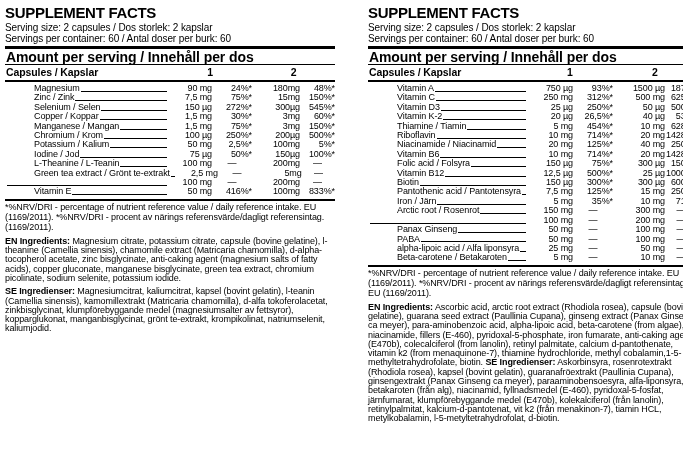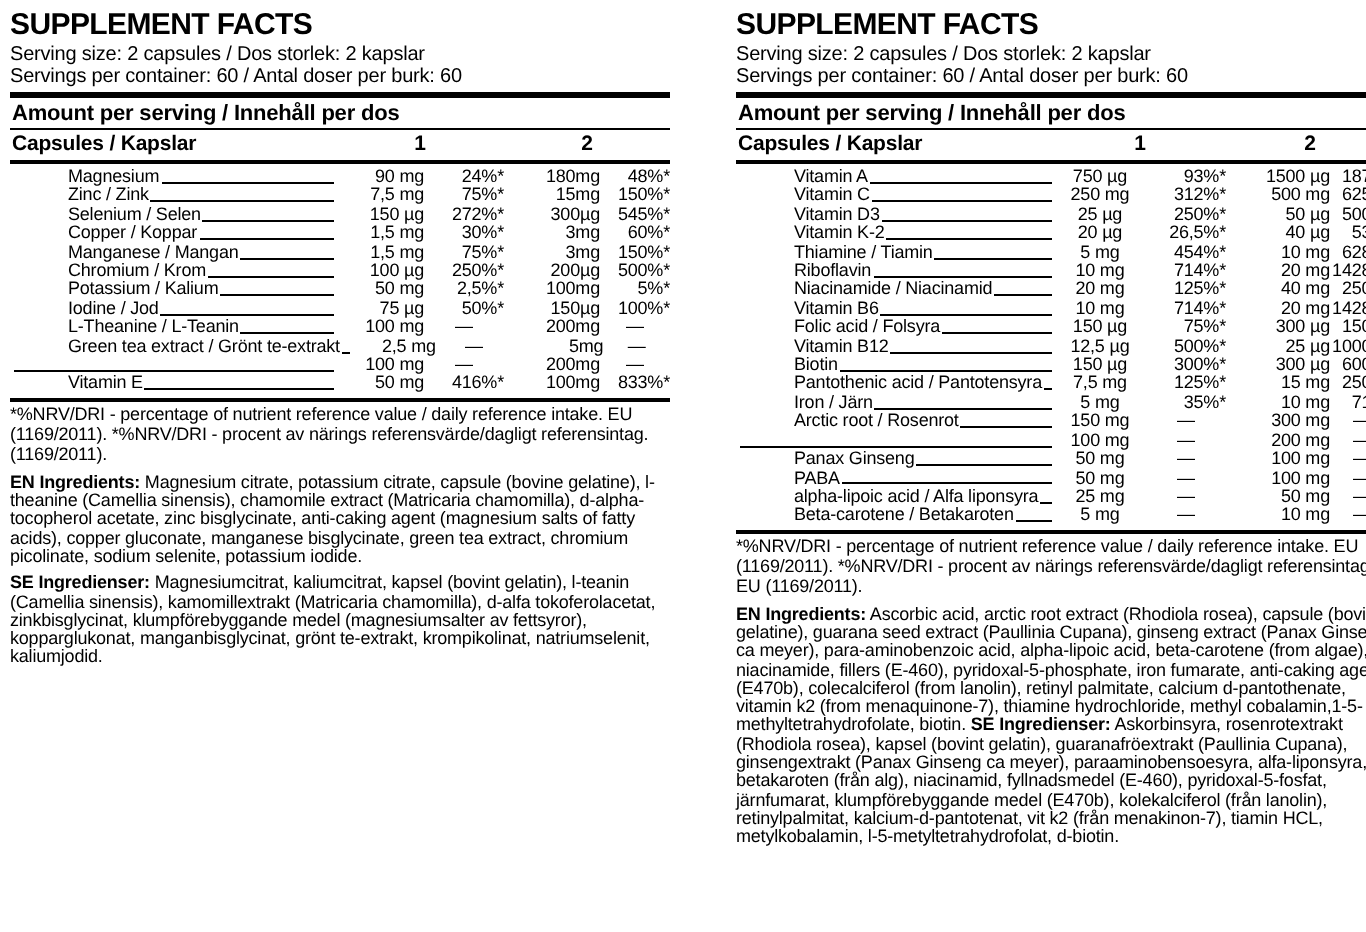--- a/index.html
+++ b/index.html
@@ -27,21 +27,21 @@
     margin:1px 0 2px 0;
   }
   .serv{
     font-size:10px;
     line-height:10.5px;
   }
   .rule{background:#000;}
   .rule.thick{height:2.5px;margin:2px 0;}
   .rule.thin{height:1px;margin:1px 0;}
   .amount-head{
-    font-size:11px;
+    font-size:14px;
     font-weight:bold;
     line-height:12px;
     padding-left:1px;
   }
   .cols-head{
     display:flex;
     font-size:10.5px;
     font-weight:bold;
     line-height:12px;
     padding-left:1px;
@@ -64,21 +64,21 @@
     flex:1;
     border-bottom:1px solid #000;
     margin:0 1px 1.5px 1px;
     min-width:4px;
   }
   .c{white-space:nowrap;text-align:right;}
   .panel-l .amt1{width:44px;}
   .panel-l .pct1{width:40px;}
   .panel-l .amt2{width:48px;}
   .panel-l .pct2{width:35px;}
-  .panel-r .amt1{width:46px;text-align:center;}
+  .panel-r .amt1{width:46px;}
   .panel-r .pct1{width:40px;}
   .panel-r .amt2{width:52px;}
   .panel-r .pct2{width:32px;}
   .c.dash{text-align:center;}
   .foot{
     font-size:9px;
     line-height:9.8px;
     margin:2px 0 4px 0;
   }
   .ingr{

